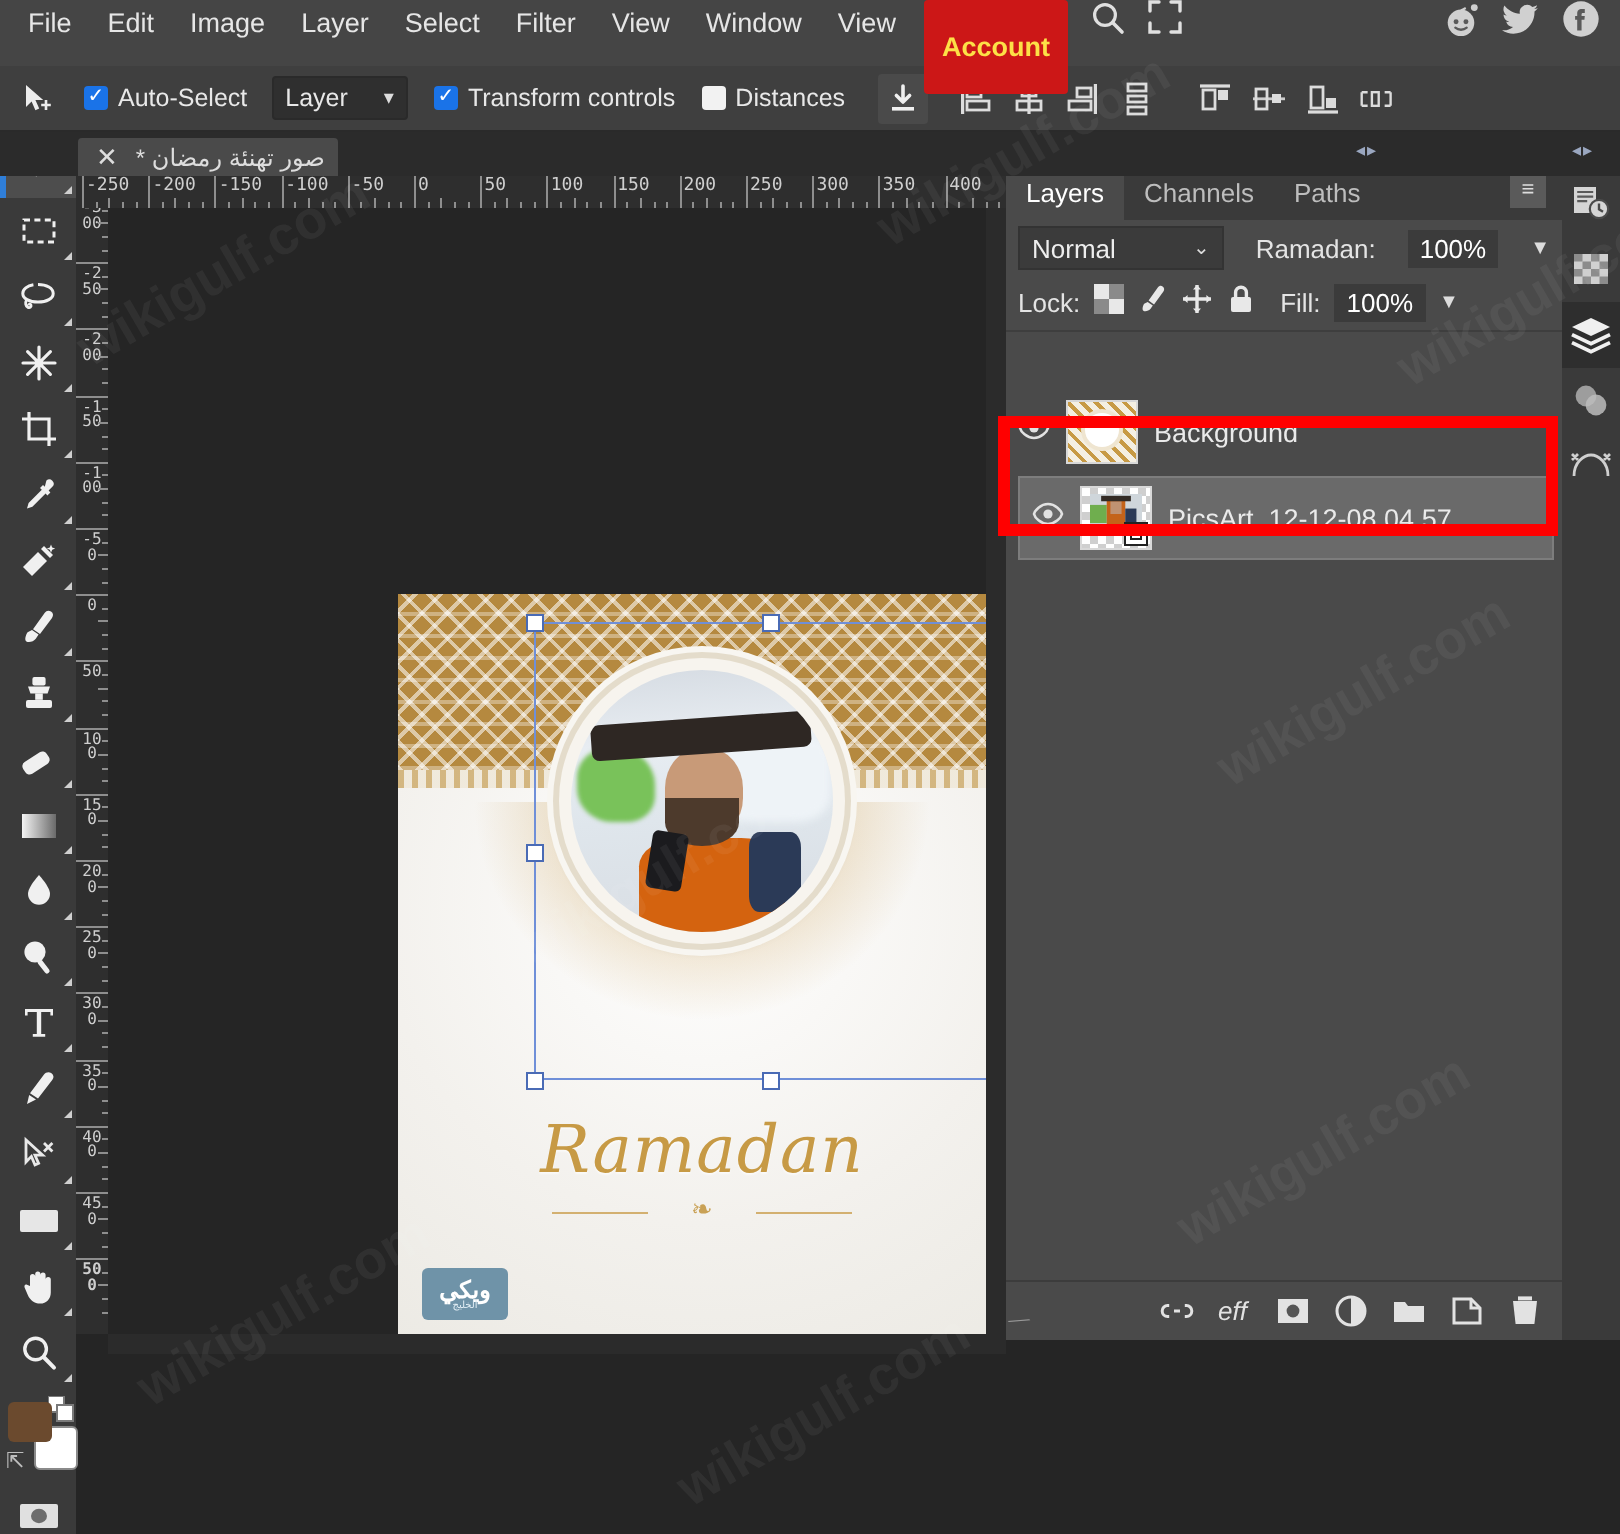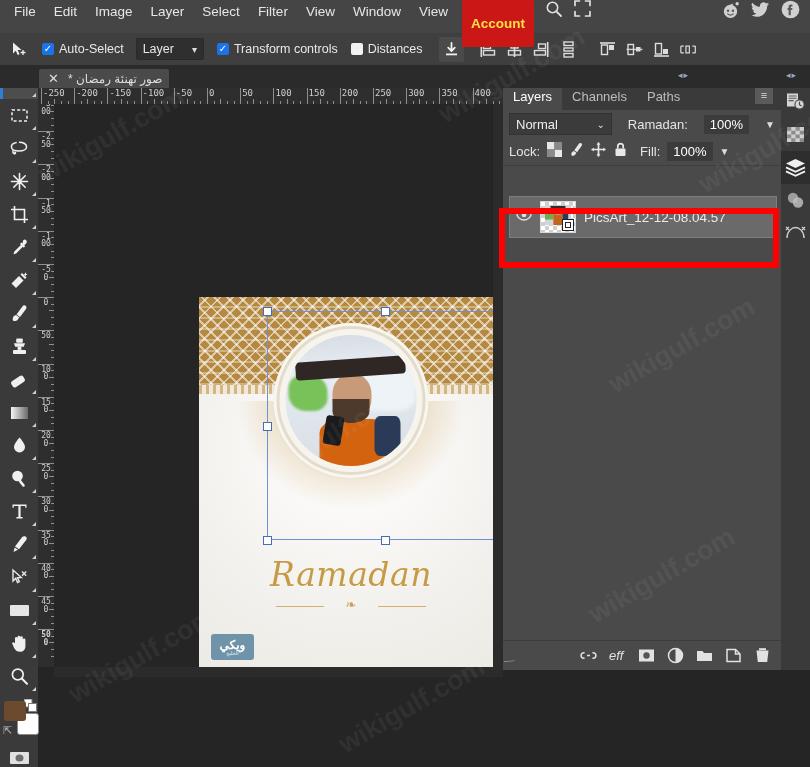--- a/index.html
+++ b/index.html
@@ -857,20 +857,30 @@
             <path d="M4.8 6.5V4.3a2.7 2.7 0 0 1 5.4 0v2.2" fill="none" stroke="#e8e8e8" stroke-width="1.7"></path>
           </svg>
       </span>
       <span class="lbl" style="margin-left:5px;">Fill:</span>
       <span class="numfield">100%</span>
       <span class="tri">▼</span>
     </div>
 
     <div class="layer-list">
 
+      <div class="layer-row">
+        <span>
+          <svg class="eye" viewBox="0 0 16 16">
+              <path d="M8 3C4.3 3 1.4 6.2 1 8c.4 1.8 3.3 5 7 5s6.6-3.2 7-5c-.4-1.8-3.3-5-7-5z" fill="none" stroke="#e2e2e2" stroke-width="1.3"></path>
+              <circle cx="8" cy="8" r="2.3" fill="#e2e2e2"></circle>
+            </svg>
+        </span>
+        <span class="thumb thumb-bg"></span>
+        <span class="layer-name">Background</span>
+      </div>
 
       <div style="position:relative;">
         <div class="layer-row selected-inner" style="margin:1px 4px 0 6px;">
           <span>
             <svg class="eye" viewBox="0 0 16 16">
                 <path d="M8 3C4.3 3 1.4 6.2 1 8c.4 1.8 3.3 5 7 5s6.6-3.2 7-5c-.4-1.8-3.3-5-7-5z" fill="none" stroke="#e2e2e2" stroke-width="1.3"></path>
                 <circle cx="8" cy="8" r="2.3" fill="#e2e2e2"></circle>
               </svg>
           </span>
           <span class="thumb">

